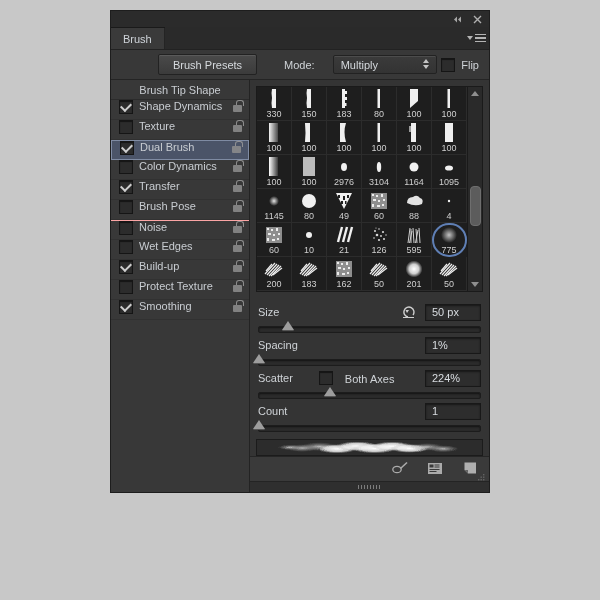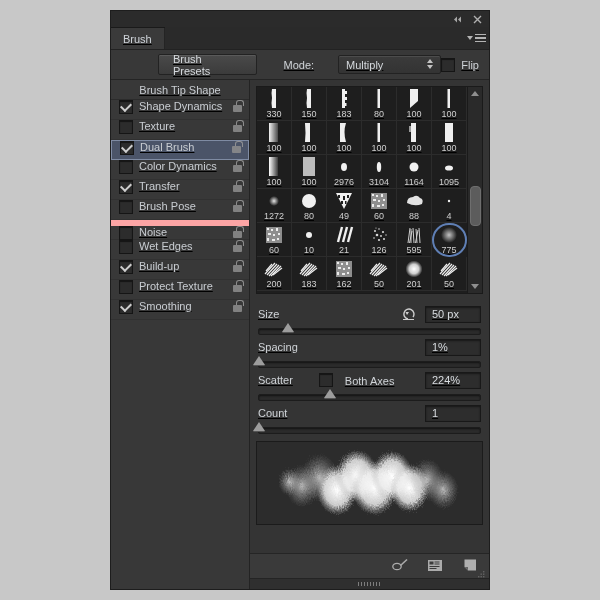--- a/index.html
+++ b/index.html
@@ -4,25 +4,25 @@
 <style>
   html,body{margin:0;padding:0;}
   body{
     width:600px;height:600px;overflow:hidden;
     background:#c8c8c8;
     font-family:"Liberation Sans","DejaVu Sans",sans-serif;
     -webkit-font-smoothing:antialiased;
   }
   
   #panel{
-    position:absolute;left:110px;top:10px;width:380px;height:580px;
+    position:absolute;left:110px;top:10px;width:380px;height:483px;
     background:#343434;
     border:1px solid #1d1d1d;
     box-sizing:border-box;
-    display:flex;flex-direction:column;text-decoration:underline;
+    display:flex;flex-direction:column;
   }
   
   .titlestrip{
     height:16px;flex:0 0 16px;background:#2b2b2b;
     border-bottom:1px solid #1a1a1a;
     display:flex;align-items:center;justify-content:flex-end;
     padding-right:6px;gap:9px;
   }
   .tiny-ico{
     width:11px;height:11px;display:flex;align-items:center;justify-content:center;
@@ -60,21 +60,21 @@
     padding:13px 10px;box-sizing:border-box;gap:0;
   }
   .btn{
     height:19px;padding:0 14px;border-radius:2px;
     background:linear-gradient(#4a4a4a,#3b3b3b);
     border:1px solid #222;color:#d6dade;font-size:11px;
     display:flex;align-items:center;justify-content:center;
     box-shadow:inset 0 1px 0 #5a5a5a;cursor:default;
     margin-left:37px;
   }
-  .mode-label{color:#cfd3d7;font-size:11px;margin-left:27px;margin-right:24px;}
+  .mode-label{color:#cfd3d7;font-size:11px;margin-left:27px;margin-right:18px;}
   .select{
     position:relative;width:104px;height:19px;
     background:linear-gradient(#3b3b3b,#333);
     border:1px solid #222;border-radius:2px;
     color:#d4d8dc;font-size:11px;
     display:flex;align-items:center;padding-left:7px;box-sizing:border-box;
     box-shadow:inset 0 1px 0 #4c4c4c;cursor:default;
   }
   .spin{position:absolute;right:7px;top:3px;display:flex;flex-direction:column;gap:2px;}
   .spin .u{width:0;height:0;border-left:3.5px solid transparent;border-right:3.5px solid transparent;border-bottom:4px solid #c4c4c4;}
@@ -104,21 +104,21 @@
     background:#383838;border-bottom:1px solid #2b2b2b;
   }
   .sb-list{flex:0 0 auto;}
   .sb-item{
     height:20px;display:flex;align-items:flex-start;padding:0 6px 0 8px;
     box-sizing:border-box;gap:6px;cursor:default;
     border-bottom:1px solid #313131;
   }
   .sb-item.sel{background:#4b5468;border:1px solid #7f8ba3;box-sizing:border-box;}
   .sb-item .lbl{color:#c9cdd2;font-size:11px;flex:1;white-space:nowrap;overflow:hidden;}
-  .sb-item.sep{border-top:6px solid #fca5a5;}
+  .sb-item.sep{border-top:1px solid #fca5a5;}
   .lock{
     width:10px;height:12px;position:relative;flex:0 0 10px;opacity:.85;
   }
   .lock .shk{
     position:absolute;left:3px;top:0;width:6px;height:5px;
     border:1.5px solid #9b9b9b;border-bottom:none;border-radius:3px 3px 0 0;
   }
   .lock .bdy{
     position:absolute;left:0;top:4.5px;width:9px;height:7px;
     background:#8e8e8e;border-radius:1px;
@@ -524,21 +524,21 @@
                 <svg width="30" height="21" viewBox="0 0 30 21">
                   <defs>
                     <radialGradient id="r1">
                       <stop offset="0" stop-color="#e6e6e6"></stop>
                       <stop offset="100%" stop-color="#e6e6e6" stop-opacity="0"></stop>
                     </radialGradient>
                   </defs>
                   <circle cx="15" cy="11" r="5" fill="url(#r1)"></circle>
                 </svg>
               </span>
-              <span class="num">1272</span>
+              <span class="num">1145</span>
             </div>
             <div class="cell">
               <span class="thumb">
                 <svg width="30" height="21" viewBox="0 0 30 21">
                   <circle cx="15" cy="11" r="7" fill="#f0f0f0"></circle>
                 </svg>
               </span>
               <span class="num">80</span>
             </div>
             <div class="cell">

